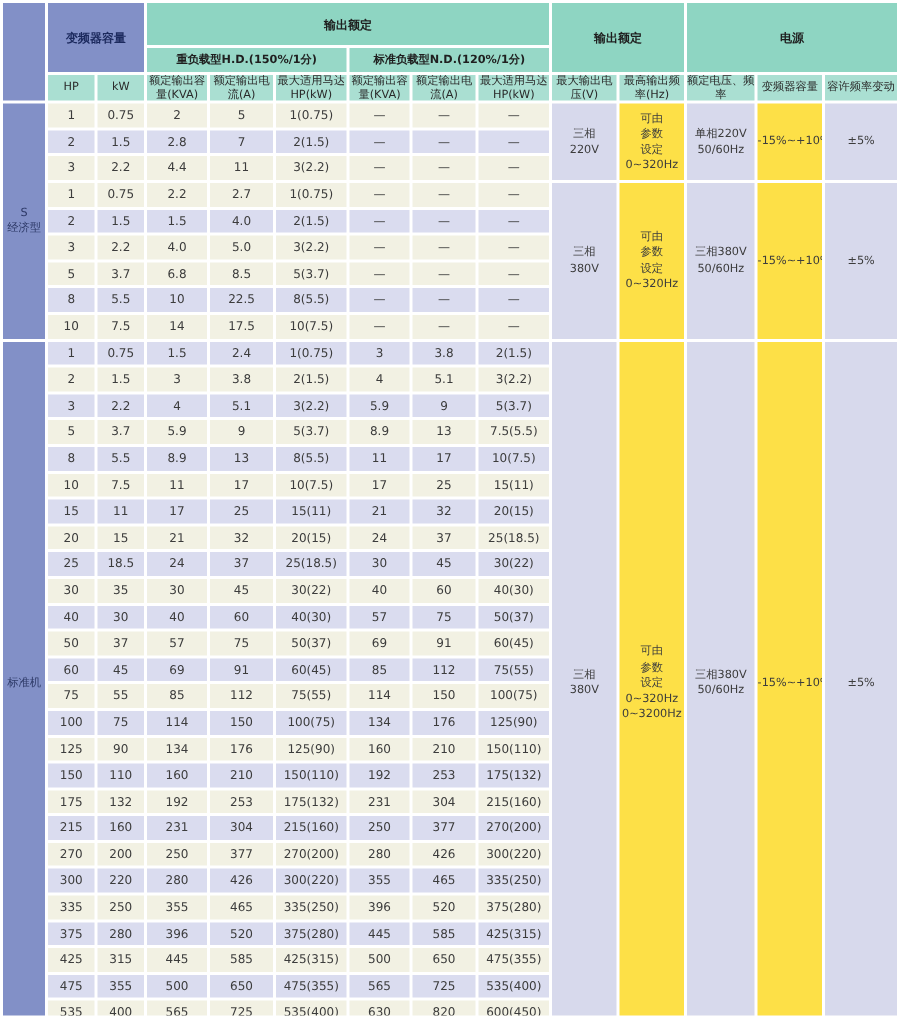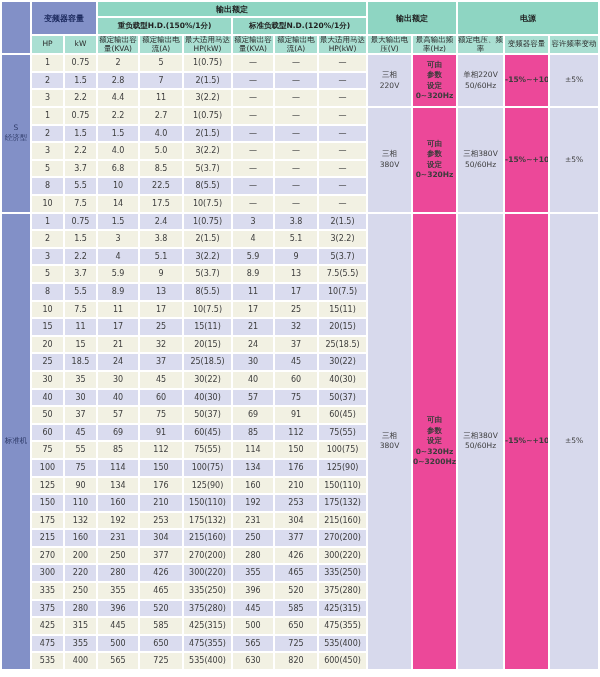--- a/index.html
+++ b/index.html
@@ -1,31 +1,31 @@
 <!DOCTYPE html>
 <html><head>
 <meta charset="utf-8">
 <style>
   html,body{margin:0;padding:0;background:#ffffff;}
   body{width:600px;height:677px;font-family:"DejaVu Sans","Liberation Sans",sans-serif;}
   table.spec{border-collapse:separate;border-spacing:2px;table-layout:fixed;width:600px;}
   th,td{padding:0;margin:0;text-align:center;vertical-align:middle;overflow:hidden;}
   
   .h-blue{background:#8290c7;color:#1c2a5e;font-size:8px;font-weight:bold;margin-top:24px;}
-  .h-teal{background:#8ed5c2;color:#1f1f1f;font-size:8px;font-weight:bold;height:14px;}
+  .h-teal{background:#8ed5c2;color:#1f1f1f;font-size:8px;font-weight:bold;height:28px;}
   .h-teal2{background:#97d8c7;color:#1f1f1f;font-size:7.5px;font-weight:bold;height:16px;}
   .h-sub{background:#aadfd2;color:#2a2a2a;font-size:7.5px;font-weight:normal;line-height:1.15;height:16px;word-break:break-all;}
   
   .num{font-size:8px;color:#3c3c3c;height:15.6px;line-height:15.6px;}
   .lav{background:#dadcef;}
   .crm{background:#f2f1e3;}
   .sec-label{background:#8290c7;color:#2e3a68;font-size:7.5px;white-space:pre-line;line-height:1.35;}
   .big{font-size:7.5px;line-height:1.4;white-space:pre-line;color:#3c3c3c;}
   .lav-big{background:#d7d9ec;}
-  .crm-big{background:#ec4899;font-weight:bold;}
+  .crm-big{background:#fde047;}
 </style>
 </head>
 <body>
 
 <table class="spec">
   <colgroup>
     <col style="width:28px">
       <col style="width:31px">
       <col style="width:31px">
     <col style="width:40px">

